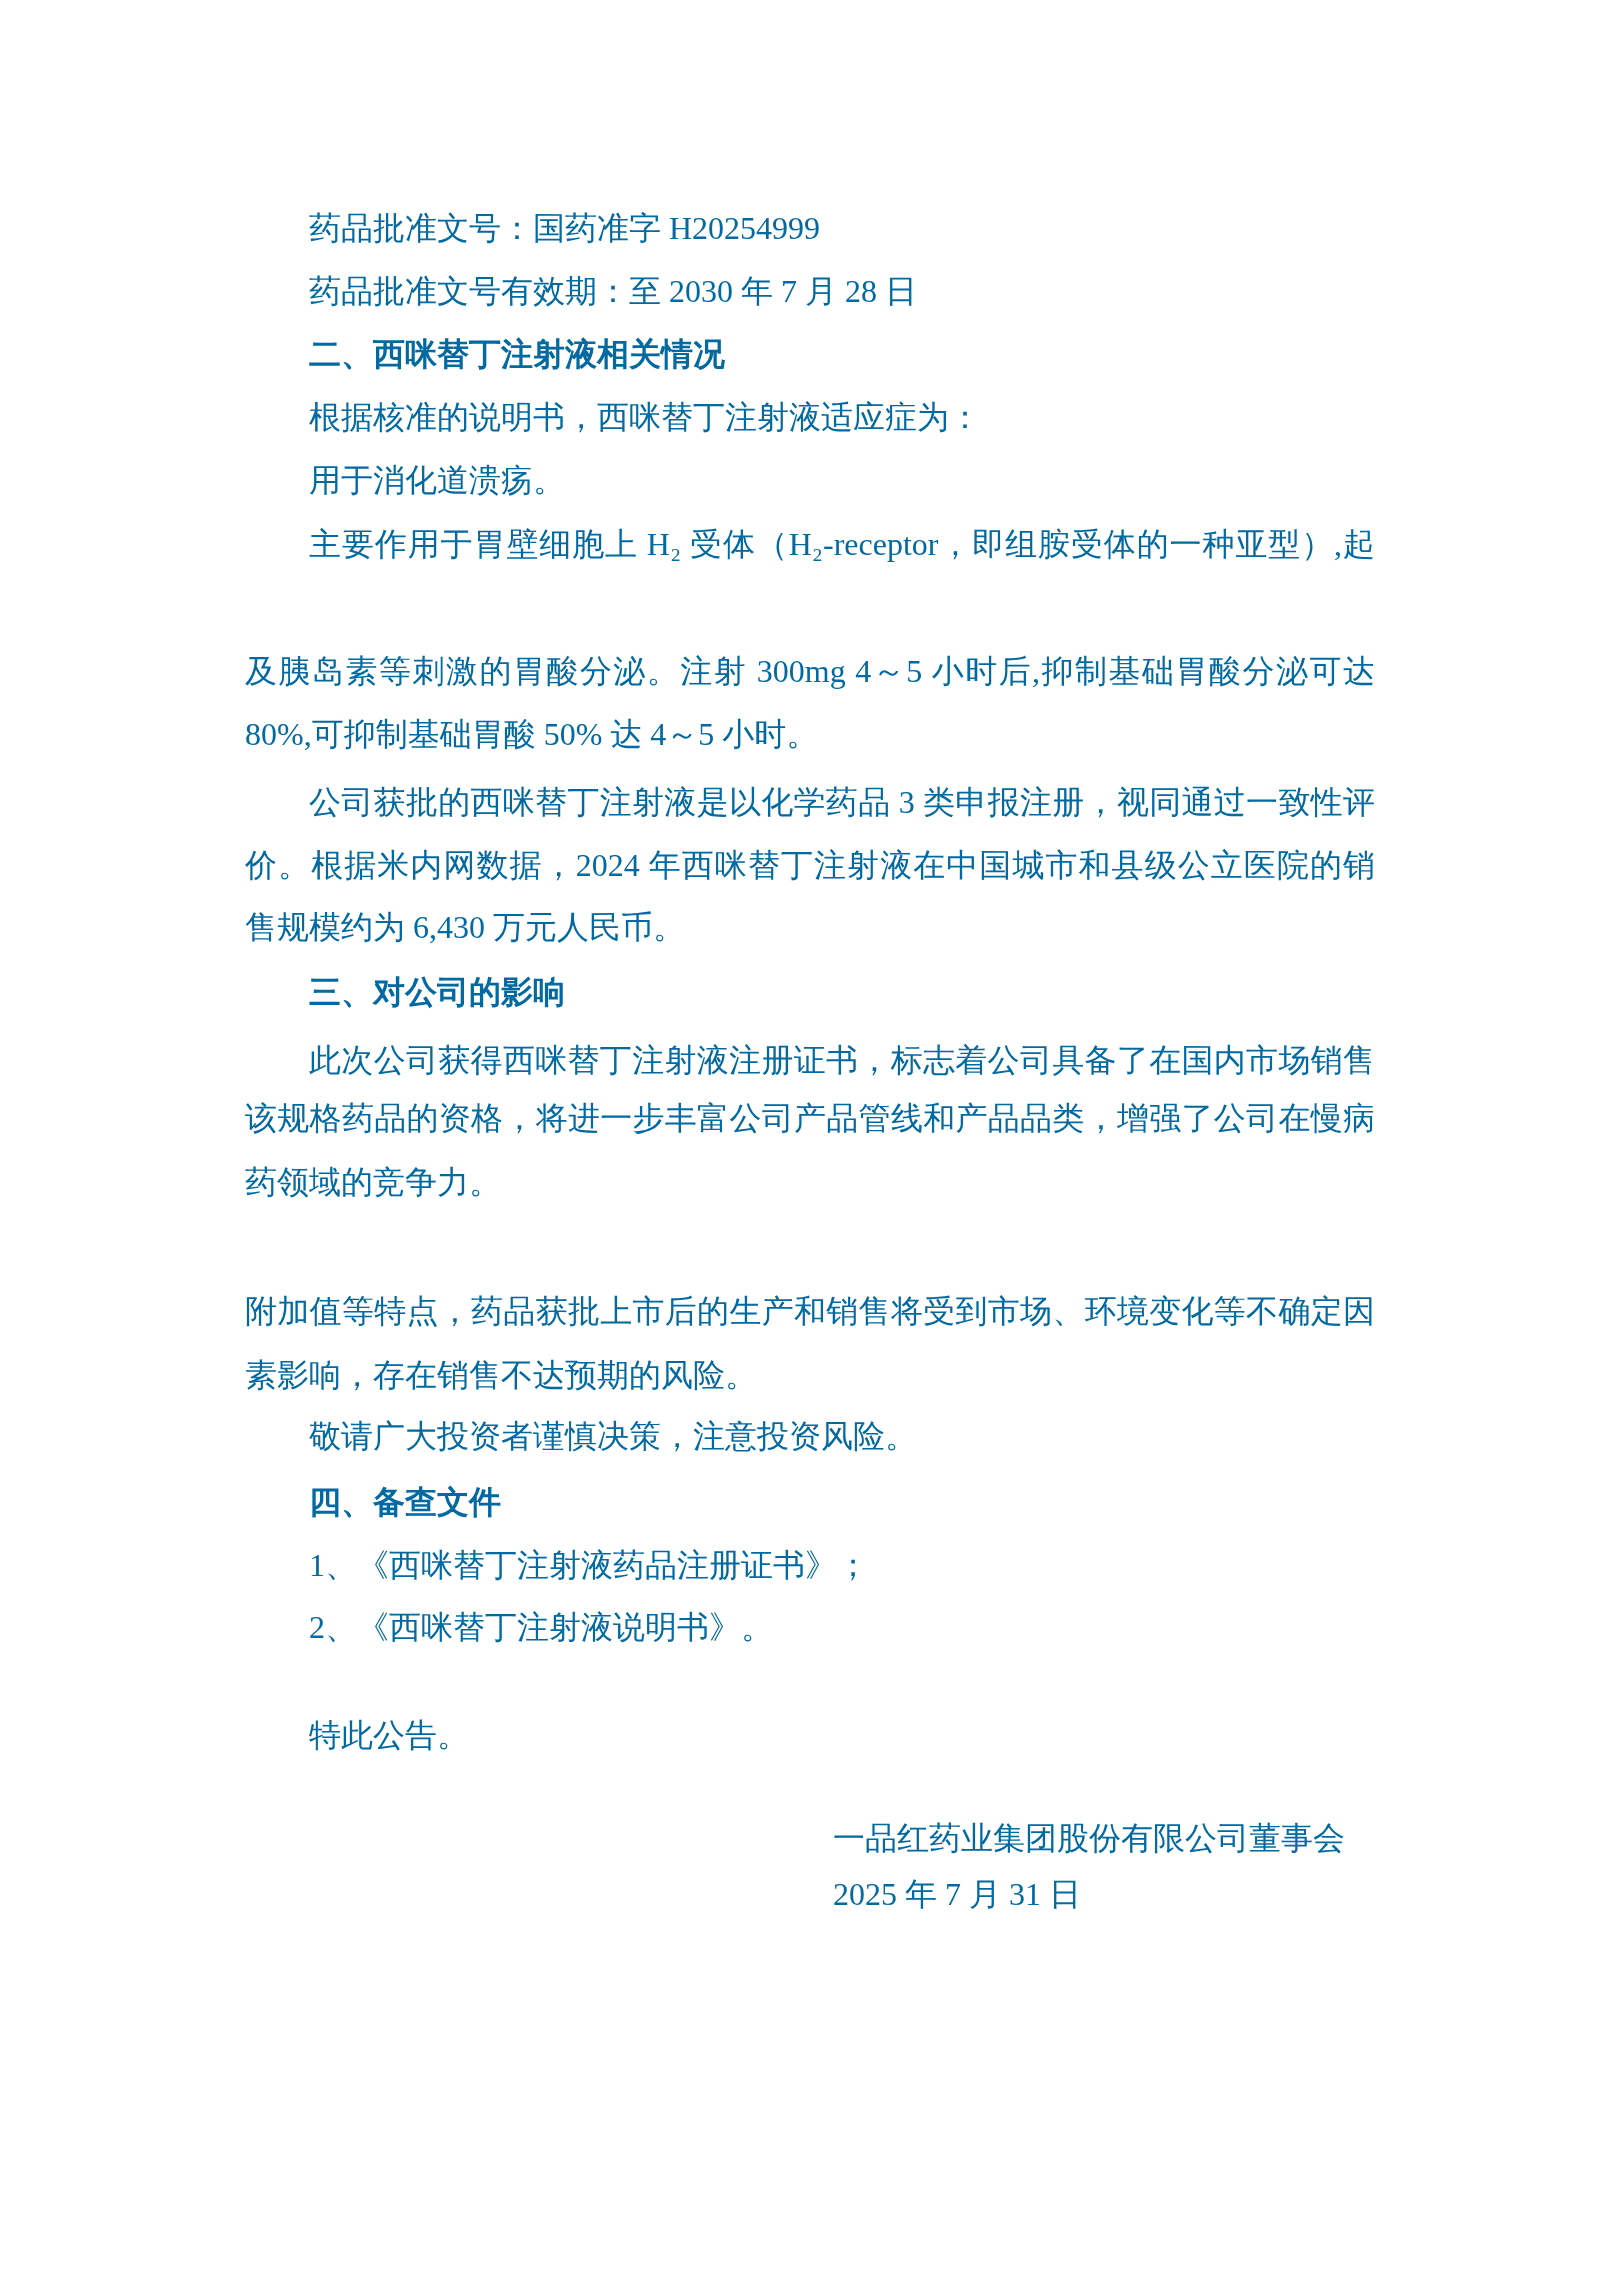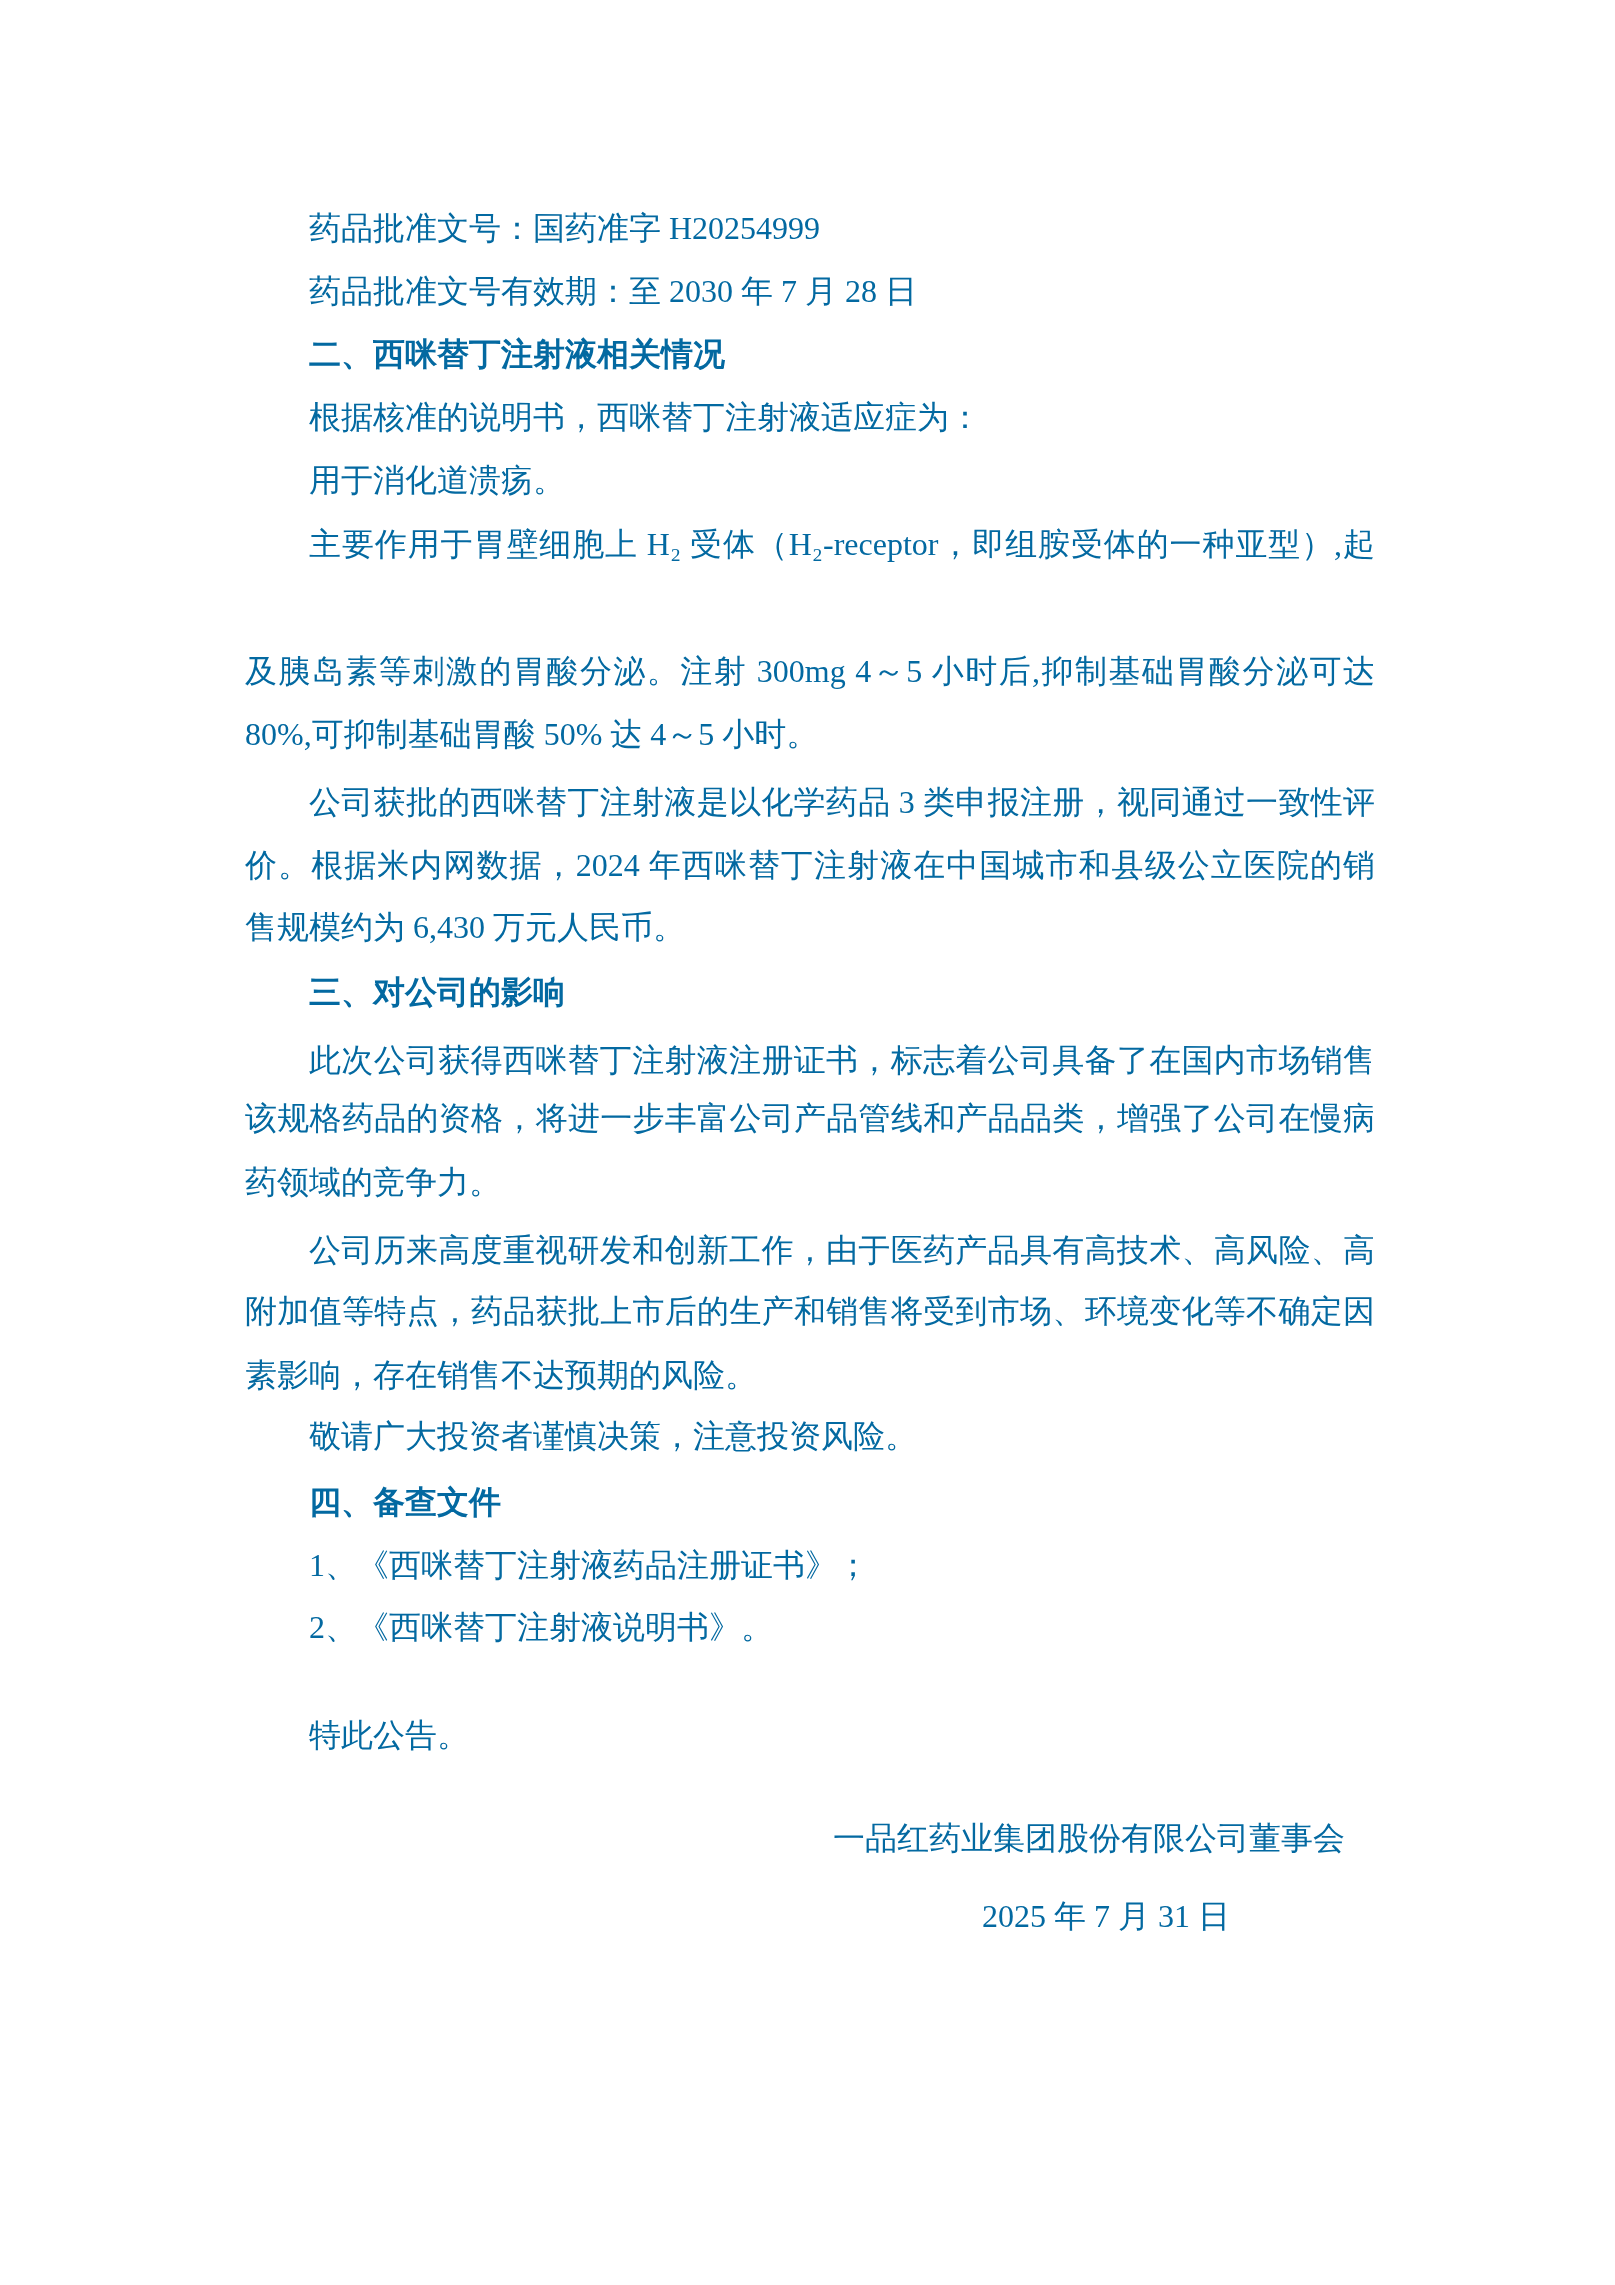--- a/index.html
+++ b/index.html
@@ -41,22 +41,22 @@
     position: absolute;
     top: 1818px;
     right: 237px;
     width: 546px;
     font-size: 32px;
     line-height: 41px;
   }
   .sig-company {
   }
   .sig-date {
-    margin-top: 37px;
-    text-align: center;
+    margin-top: 15px;
+    text-align: left;
   }
 </style>
 </head>
 <body>
 
 <div class="page">
 
   <div class="ln indent" style="top:208px">药品批准文号：国药准字 H20254999</div>
   <div class="ln indent" style="top:271px">药品批准文号有效期：至 2030 年 7 月 28 日</div>
   <div class="ln indent" style="top:397px">根据核准的说明书，西咪替丁注射液适应症为：</div>
@@ -65,21 +65,20 @@
   <div class="ln indent justify" style="top:524px">主要作用于胃壁细胞上 H₂ 受体（H₂-receptor，即组胺受体的一种亚型）,起</div>
   <div class="ln justify" style="top:651px">及胰岛素等刺激的胃酸分泌。注射 300mg 4～5 小时后,抑制基础胃酸分泌可达</div>
   <div class="ln" style="top:714px">80%,可抑制基础胃酸 50% 达 4～5 小时。</div>
   <div class="ln indent justify" style="top:782px">公司获批的西咪替丁注射液是以化学药品 3 类申报注册，视同通过一致性评</div>
   <div class="ln justify" style="top:845px">价。根据米内网数据，2024 年西咪替丁注射液在中国城市和县级公立医院的销</div>
   <div class="ln" style="top:907px">售规模约为 6,430 万元人民币。</div>
   <div class="ln indent heading" style="top:972px">三、对公司的影响</div>
   <div class="ln indent justify" style="top:1040px">此次公司获得西咪替丁注射液注册证书，标志着公司具备了在国内市场销售</div>
   <div class="ln justify" style="top:1098px">该规格药品的资格，将进一步丰富公司产品管线和产品品类，增强了公司在慢病</div>
   <div class="ln" style="top:1162px">药领域的竞争力。</div>
-  <div class="ln indent justify" style="top:1230px">公司历来高度重视研发和创新工作，由于医药产品具有高技术、高风险、高</div>
   <div class="ln justify" style="top:1291px">附加值等特点，药品获批上市后的生产和销售将受到市场、环境变化等不确定因</div>
   <div class="ln" style="top:1355px">素影响，存在销售不达预期的风险。</div>
   <div class="ln indent" style="top:1416px">敬请广大投资者谨慎决策，注意投资风险。</div>
   <div class="ln indent heading" style="top:1482px">四、备查文件</div>
   <div class="ln indent" style="top:1545px">1、《西咪替丁注射液药品注册证书》；</div>
   <div class="ln indent" style="top:1607px">2、《西咪替丁注射液说明书》。</div>
 
   <div class="ln indent" style="top:1715px">特此公告。</div>
 
   <div class="sig">

